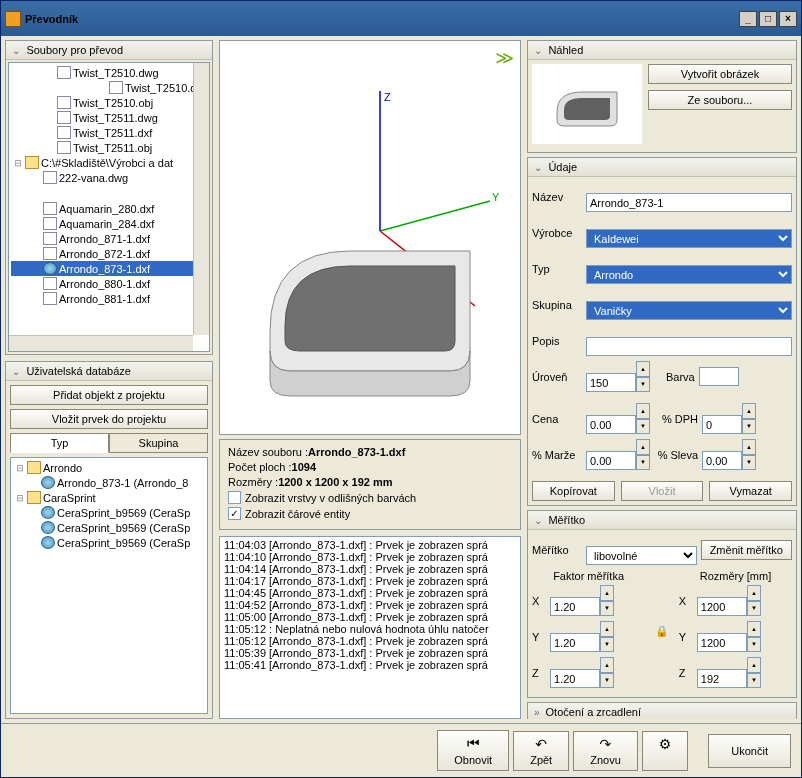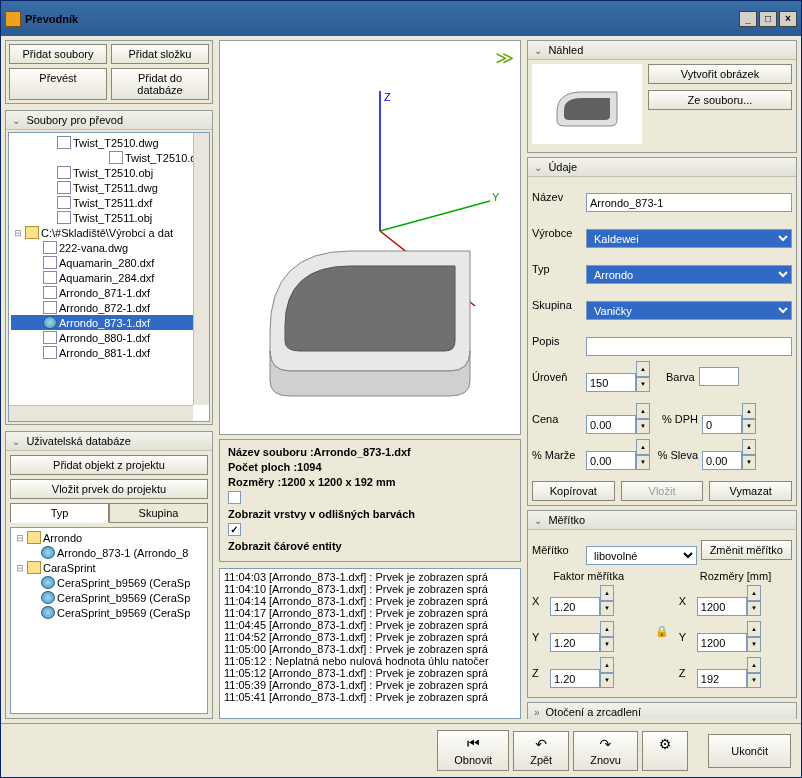--- a/index.html
+++ b/index.html
@@ -27,22 +27,22 @@
   .tnode.sel span { color:#fff; }
   .ticon2 { width:14px;height:13px;margin-right:2px;display:inline-block; }
   .file-ic { background:#fff;border:1px solid #88a;border-top:1px solid #88a; }
   .fold-ic { background:#fce28c;border:1px solid #b59229; }
   .glob-ic { background:radial-gradient(#9fd7f0,#4a90c0);border:1px solid #2a6080;border-radius:50%; }
   .dotv { width:14px; display:inline-block; text-align:center; color:#888; font-size:9px;}
   .viewport { flex:0 0 395px; border:1px solid #919b9c; background:#fff; position:relative; overflow:hidden; }
   .vpinner { position:absolute; inset:10px; }
   .vparrow { position:absolute; right:6px; top:6px; font-size:18px; color:#6a0; cursor:pointer; }
   .infobar { border:1px solid #919b9c; padding:6px 8px; }
-  .infobar div { margin-bottom:3px;font-weight:bold; }
-  .chk { display:flex; gap:4px; margin-top:3px;flex-direction:column; }
+  .infobar div { margin-bottom:3px; }
+  .chk { display:flex; align-items:center; gap:4px; margin-top:3px; }
   .chkbox { width:13px;height:13px;border:1px solid #7f9db9;background:#fff;display:flex;align-items:center;justify-content:center;font-size:10px;cursor:pointer;}
   .log { flex:1; border:1px solid #7f9db9; background:#fff; overflow:auto; padding:2px 4px; margin-top:2px; min-height:0;}
   .log div { white-space:nowrap; }
   select, input[type=text] { border:1px solid #7f9db9; background:#fff; padding:1px 3px; height:19px; font-size:11px;margin-top:12px; }
   select.dark { background:#316ac5; color:#fff; }
   select.dark option { background:#fff;color:#000;}
   .formrow { display:flex; align-items:center; margin-bottom:5px; gap:4px; }
   .formrow label { width:50px; }
   .spin-wrap { display:flex; }
   .spin-wrap input { width:50px; text-align:left; }
@@ -68,26 +68,20 @@
     <span class="ticon"></span>
     <span>Převodník</span>
     <span class="spacer"></span>
     <div class="wbtn">_</div>
     <div class="wbtn">□</div>
     <div class="wbtn">×</div>
   </div>
   <div class="body">
 
     <div class="left">
-      <div class="topbtns">
-        <div class="btn">Přidat soubory</div>
-        <div class="btn">Přidat složku</div>
-        <div class="btn">Převést</div>
-        <div class="btn">Přidat do databáze</div>
-      </div>
 
       <div class="panel" style="flex:0 0 auto;">
         <div class="panel-h">
           <span class="chev">⌄</span>
           <span>Soubory pro převod</span>
         </div>
         <div class="panel-b" style="padding:2px;">
           <div class="tree-wrap">
             <div class="tree" id="tree1">
                 <div class="tnode" style="padding-left: 46px;">
@@ -116,21 +110,21 @@
                 </div>
                 <div class="tnode" style="padding-left: 0px;">
                   <span class="dotv">⊟</span>
                   <span class="ticon2 fold-ic"></span>
                   <span>C:\#Skladiště\Výrobci a dat</span>
                 </div>
                 <div class="tnode" style="padding-left: 32px;">
                   <span class="ticon2 file-ic"></span>
                   <span>222-vana.dwg</span>
                 </div>
-                <div class="tnode" style="padding-left: 32px;">
+                <div class="tnode" style="padding-left: 32px; margin-top: 16px;">
                   <span class="ticon2 file-ic"></span>
                   <span>Aquamarin_280.dxf</span>
                 </div>
                 <div class="tnode" style="padding-left: 32px;">
                   <span class="ticon2 file-ic"></span>
                   <span>Aquamarin_284.dxf</span>
                 </div>
                 <div class="tnode" style="padding-left: 32px;">
                   <span class="ticon2 file-ic"></span>
                   <span>Arrondo_871-1.dxf</span>

